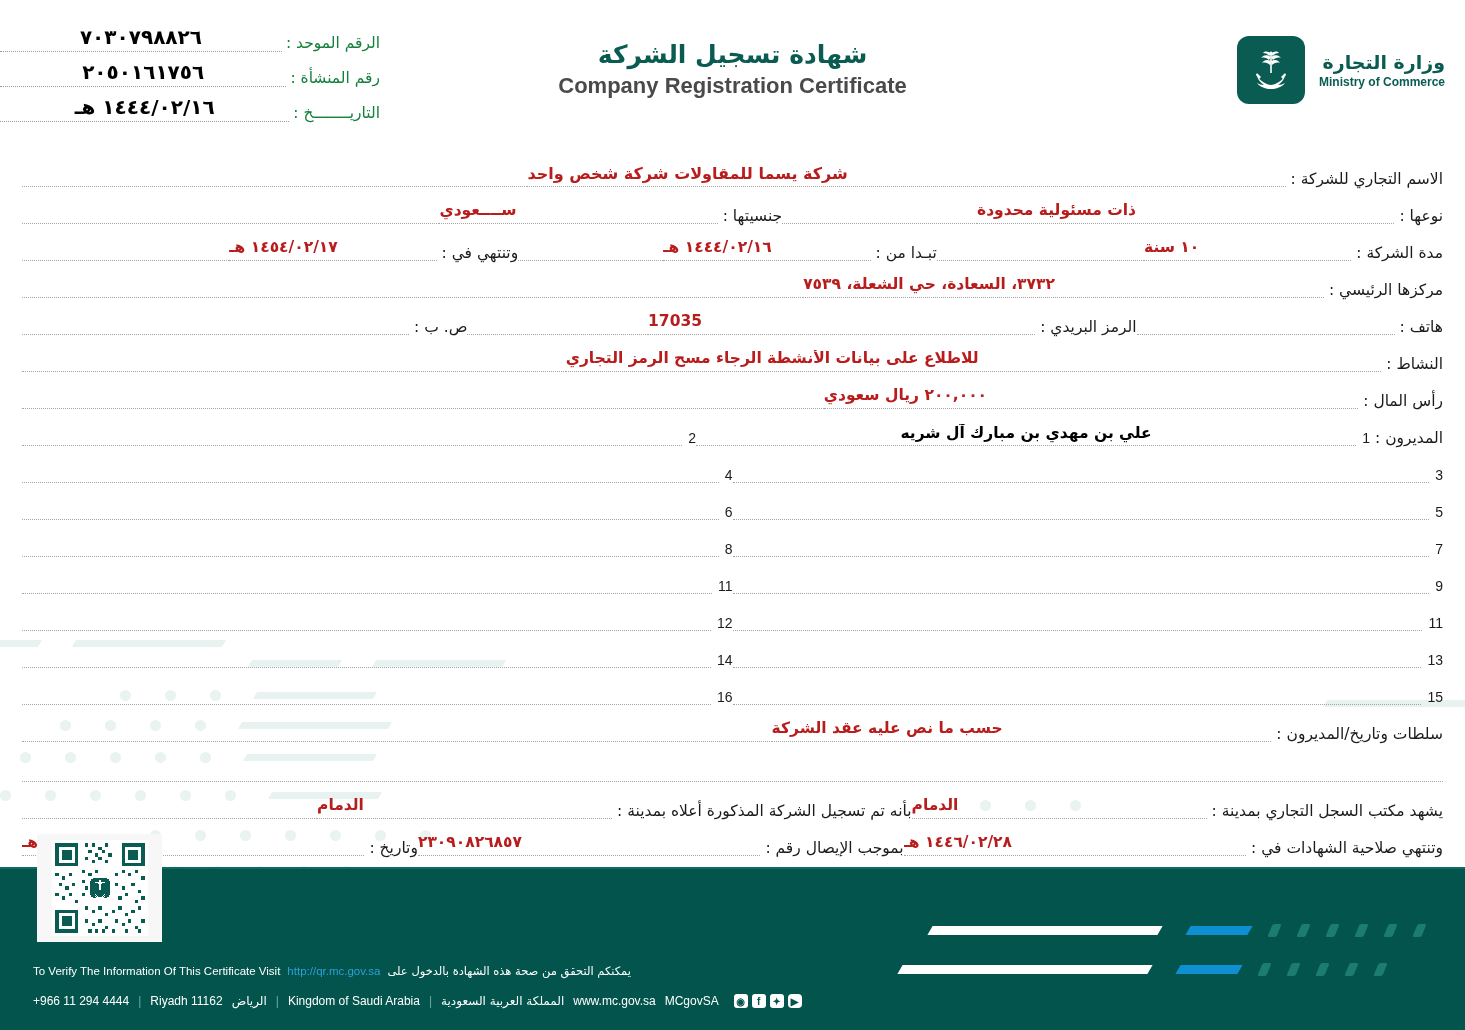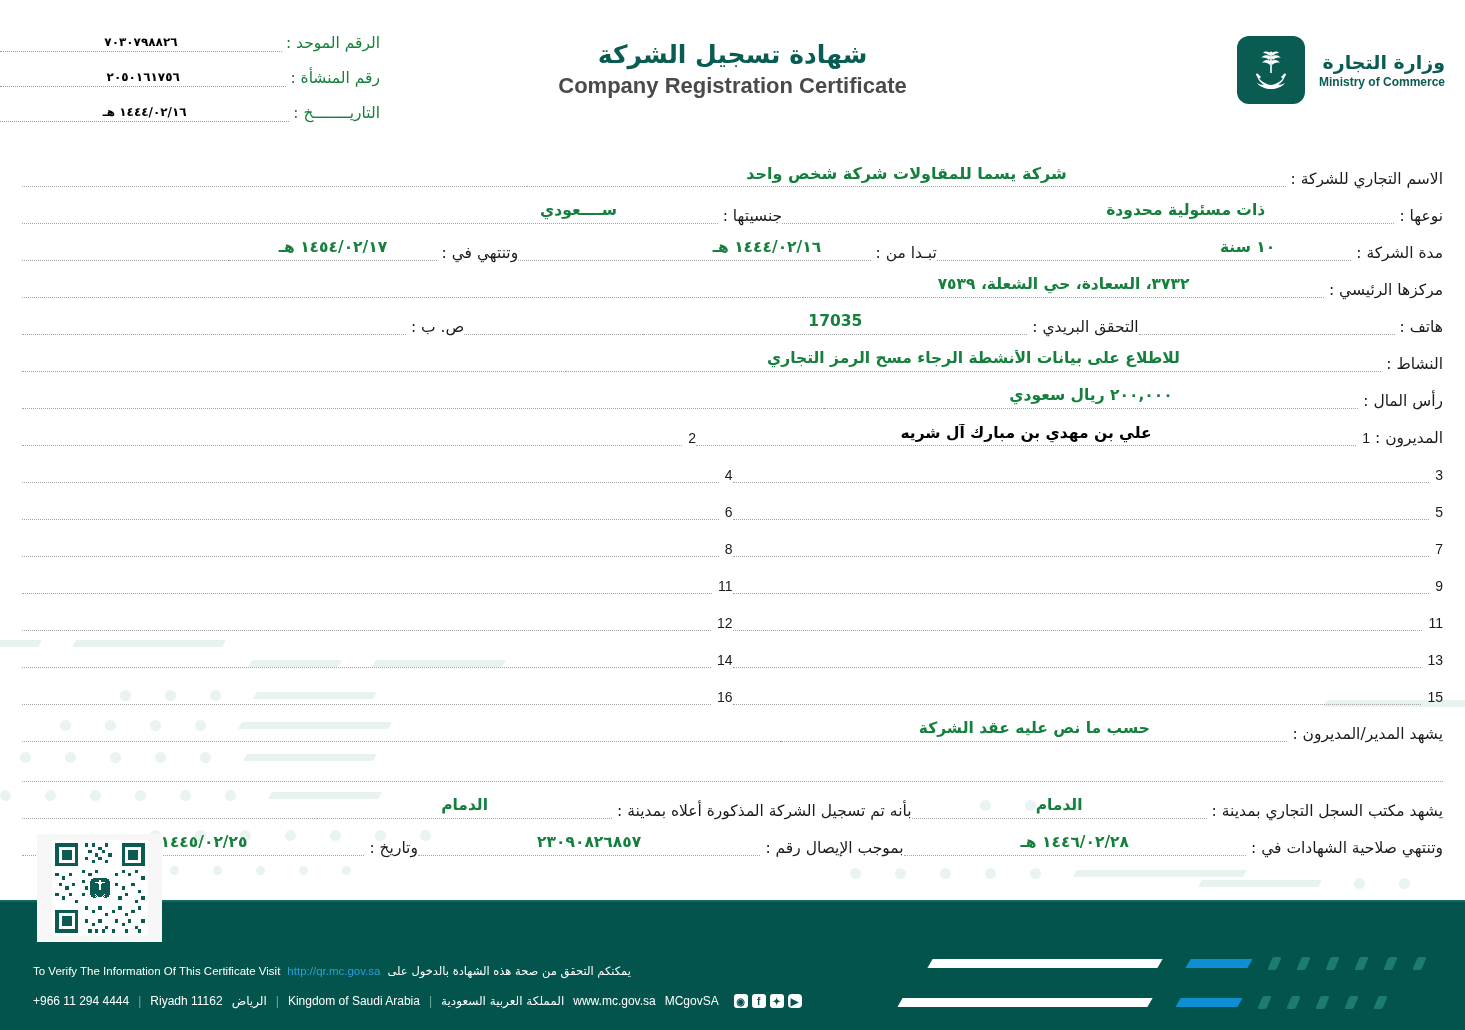--- a/index.html
+++ b/index.html
@@ -19,60 +19,60 @@
   .wm-dot.sm{width:9px;height:9px;}
   .wm-row{position:absolute;display:flex;gap:34px;align-items:center;}
 
   
   .header{position:absolute;top:0;left:0;right:0;height:140px;}
   .hdr-left{position:absolute;top:22px;left:0;width:380px;}
   .meta-row{display:flex;align-items:flex-end;justify-content:flex-start;direction:rtl;margin-bottom:5px;height:30px;}
   .meta-label{font-size:15.5px;color:#15803d;white-space:nowrap;padding-left:4px;flex:0 0 auto;}
   .meta-val{
     flex:1 1 auto;border-bottom:1.5px dotted #9b9b9b;
-    text-align:center;font-size:12px;font-weight:bold;color:#000;
+    text-align:center;font-size:20px;font-weight:bold;color:#000;
     padding-bottom:2px;letter-spacing:.5px;
   }
   .title-wrap{position:absolute;top:40px;left:0;right:0;text-align:center;}
   .title-ar{font-size:25px;font-weight:bold;color:#0a5c52;letter-spacing:0;}
   .title-en{font-size:22px;font-weight:bold;color:#4a4a4a;margin-top:4px;
             font-family:"Liberation Sans",sans-serif;direction:ltr;}
   .brand{position:absolute;top:36px;right:20px;display:flex;align-items:center;gap:14px;direction:rtl;}
   .brand-text{text-align:right;}
   .brand-ar{font-size:19px;font-weight:bold;color:#0a5c52;letter-spacing:1px;}
   .brand-en{font-size:12px;font-weight:bold;color:#0a5c52;direction:ltr;text-align:right;
             font-family:"Liberation Sans",sans-serif;margin-top:2px;}
   .emblem{width:68px;height:68px;background:#0a5c52;border-radius:12px;position:relative;
           display:flex;align-items:center;justify-content:center;}
 
   
   .body{position:absolute;top:150px;left:22px;right:22px;}
   .row{display:flex;direction:rtl;align-items:flex-end;height:37px;}
   .lbl{font-size:15.5px;color:#1b1b1b;white-space:nowrap;padding-left:5px;flex:0 0 auto;line-height:1;}
   .val{
     border-bottom:1.5px dotted #a5a5a5;flex:1 1 auto;
-    font-size:15.5px;font-weight:bold;color:#15803d;text-align:center;
+    font-size:15.5px;font-weight:bold;color:#b91c1c;text-align:left;
     padding-bottom:3px;line-height:1.15;white-space:nowrap;overflow:hidden;
   }
   .val.wide{font-size:16px;}
   .blank{border-bottom:1.5px dotted #a5a5a5;flex:1 1 auto;padding-bottom:3px;height:18px;}
   .f1{flex:1 1 0;} .f2{flex:2 1 0;} .f3{flex:3 1 0;}
   .f15{flex:1.5 1 0;} .f5{flex:5 1 0;}
   .f07{flex:.7 1 0;}
 
   
   .mgr-row{display:flex;direction:rtl;align-items:flex-end;height:37px;}
   .mgr-cell{display:flex;align-items:flex-end;flex:1 1 0;direction:rtl;}
   .mgr-num{font-size:14px;color:#1b1b1b;padding-left:6px;flex:0 0 auto;
            font-family:"Liberation Sans",sans-serif;}
   .mgr-line{border-bottom:1.5px dotted #a5a5a5;flex:1 1 auto;text-align:center;
             font-size:15.5px;font-weight:bold;color:#000;padding-bottom:3px;white-space:nowrap;overflow:hidden;}
 
   
-  .footer{position:absolute;left:0;right:0;bottom:0;height:130px;background:#02544c;}
+  .footer{position:absolute;left:0;right:0;bottom:0;height:163px;background:#02544c;}
   .footer .topline{position:absolute;top:0;left:0;right:0;height:2px;background:#0f6b61;}
   .qr-box{position:absolute;left:37px;bottom:88px;width:125px;height:108px;background:#f7f7f7;
           padding:6px;box-sizing:border-box;display:flex;align-items:center;justify-content:center;}
   .verify{position:absolute;left:33px;bottom:52px;display:flex;align-items:center;gap:7px;direction:ltr;
           font-size:11.5px;color:#ffffff;font-family:"Liberation Sans",sans-serif;white-space:nowrap;}
   .verify .url{color:#2f9fd8;}
   .verify .ar{font-family:"DejaVu Sans",sans-serif;direction:rtl;font-size:11.5px;}
   .contact{position:absolute;left:33px;bottom:22px;display:flex;align-items:center;gap:9px;direction:ltr;
            font-size:12px;color:#ffffff;font-family:"Liberation Sans",sans-serif;white-space:nowrap;}
   .contact .sep{color:#6fa9a2;}
@@ -243,21 +243,21 @@
 
     <div class="row">
       <span class="lbl">مركزها الرئيسي :</span>
       <span class="val f2">٣٧٣٢، السعادة، حي الشعلة، ٧٥٣٩</span>
       <span class="blank f3"></span>
     </div>
 
     <div class="row">
       <span class="lbl">هاتف :</span>
       <span class="val f1"></span>
-      <span class="lbl">التحقق البريدي :</span>
+      <span class="lbl">الرمز البريدي :</span>
       <span class="val f15">17035</span>
       <span class="blank f07"></span>
       <span class="lbl">ص. ب :</span>
       <span class="val f15"></span>
     </div>
 
     <div class="row">
       <span class="lbl">النشاط :</span>
       <span class="val f3">للاطلاع على بيانات الأنشطة الرجاء مسح الرمز التجاري</span>
       <span class="blank f2"></span>
@@ -352,21 +352,21 @@
         <span class="mgr-num">15</span>
         <span class="mgr-line"></span>
       </span>
       <span class="mgr-cell">
         <span class="mgr-num">16</span>
         <span class="mgr-line"></span>
       </span>
     </div>
 
     <div class="row">
-      <span class="lbl">يشهد المدير/المديرون :</span>
+      <span class="lbl">سلطات وتاريخ/المديرون :</span>
       <span class="val f2">حسب ما نص عليه عقد الشركة</span>
       <span class="blank f3"></span>
     </div>
 
     <div class="row" style="height:40px;">
       <span class="blank f5"></span>
     </div>
 
     <div class="row">
       <span class="lbl">يشهد مكتب السجل التجاري بمدينة :</span>

